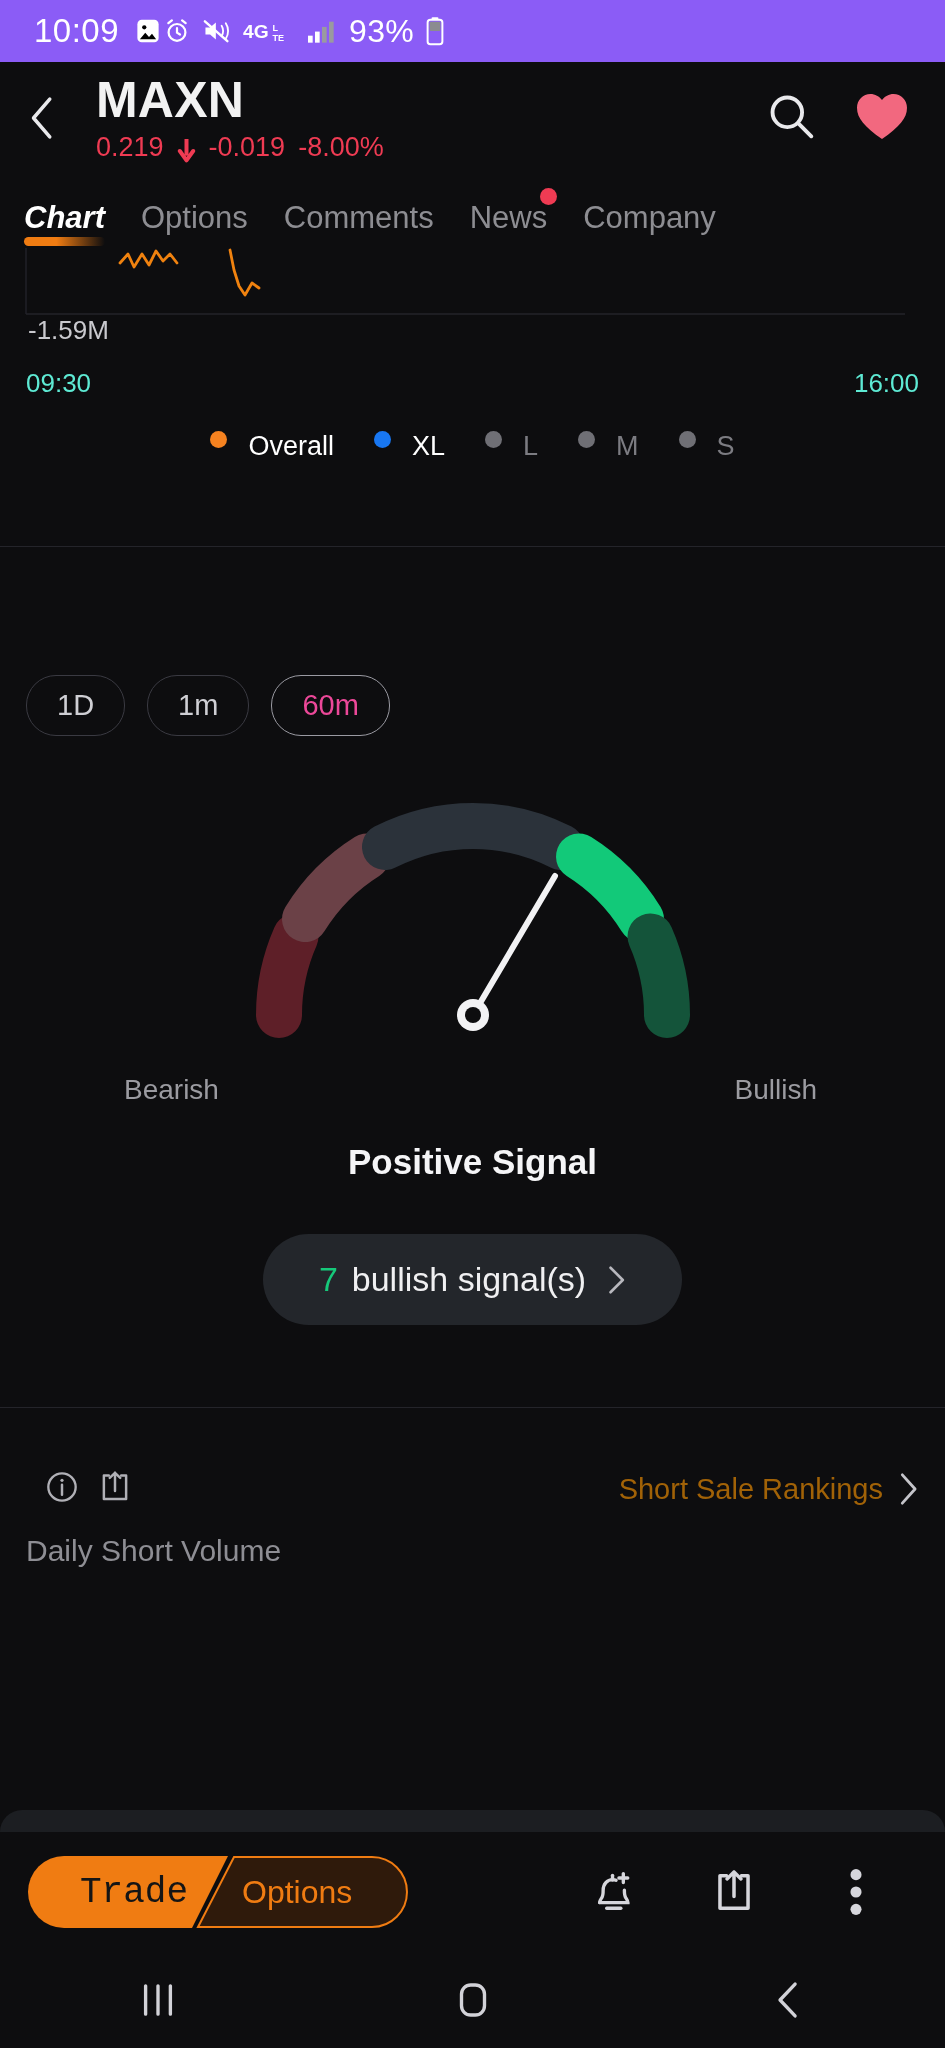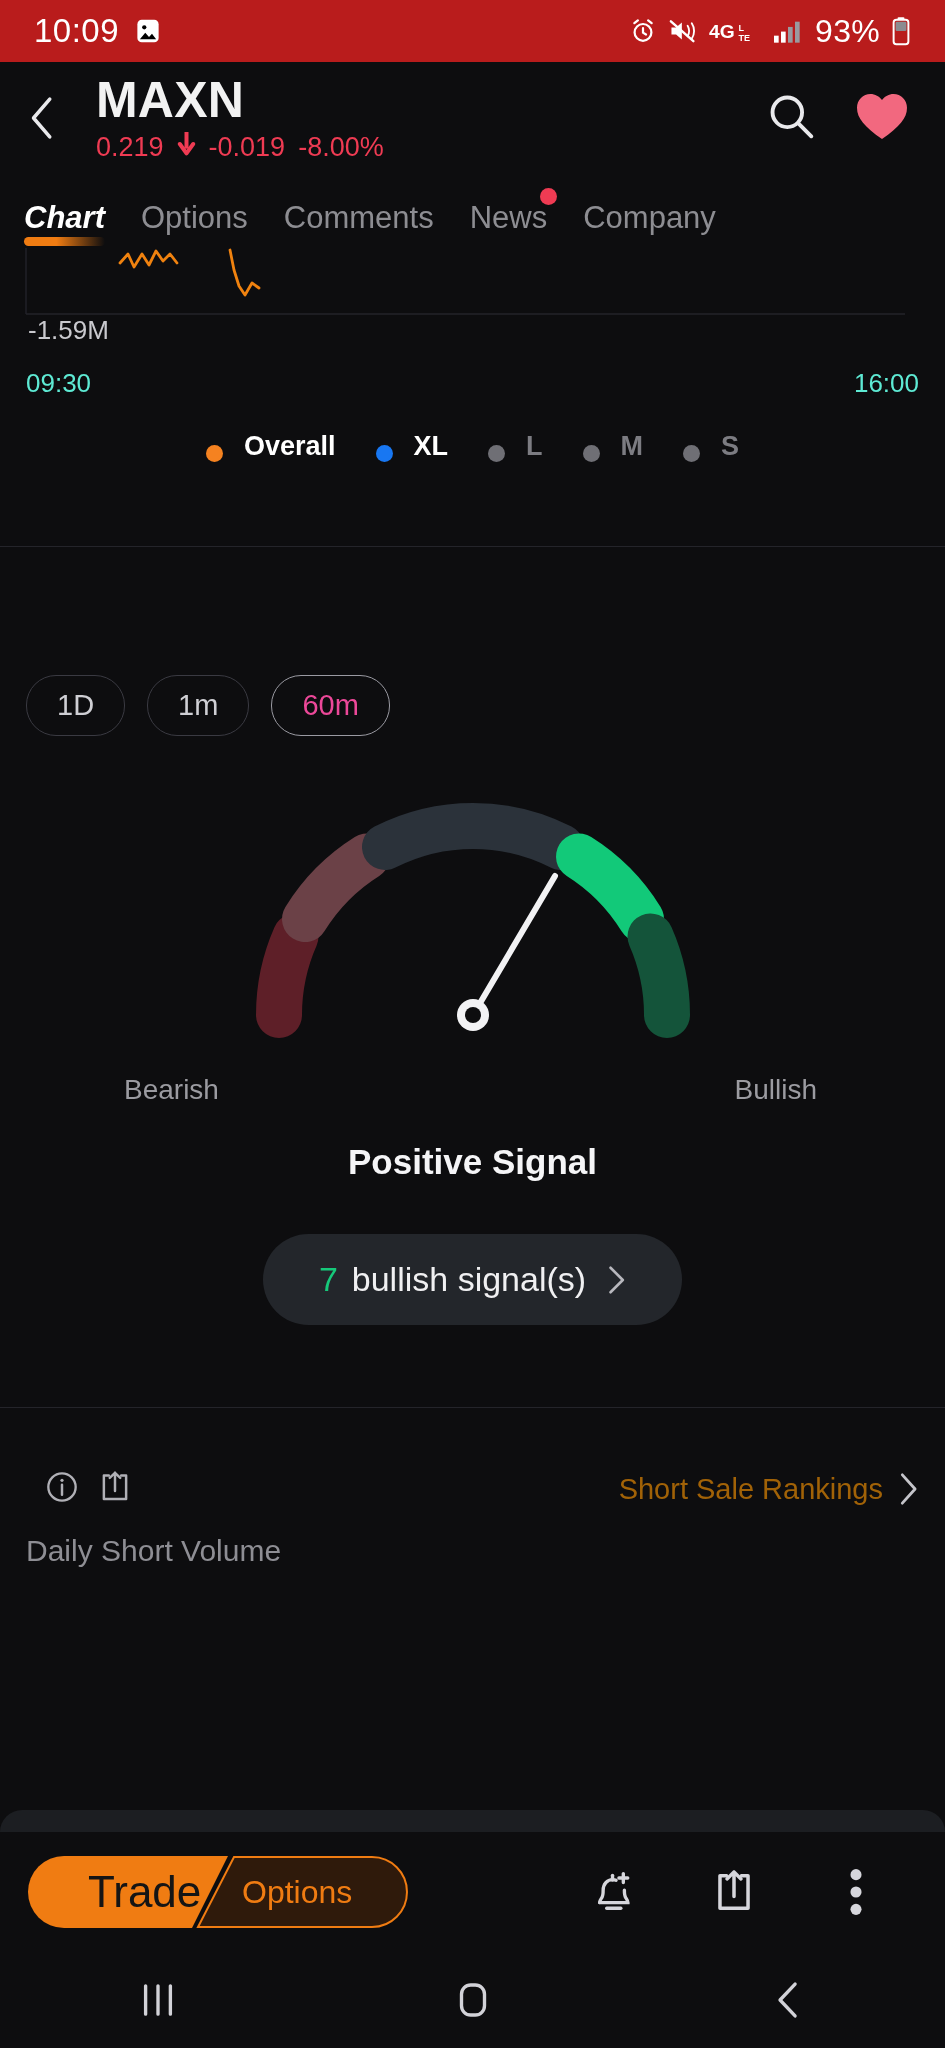--- a/index.html
+++ b/index.html
@@ -6,39 +6,39 @@
   html, body {
     width:945px; height:2048px;
     background:#000;
     font-family:"Liberation Sans", sans-serif;
     overflow:hidden;
   }
   .screen { position:relative; width:945px; height:2048px; background:#0d0d0f; }
 
   
   .statusbar {
-    height:62px; background:#b91c1c;
-    display:flex; align-items:center; justify-content:space-between;
+    height:62px; background:#8b5cf6;
+    display:flex; align-items:center; justify-content:flex-start;
     padding:0 34px;
   }
   .sb-left { display:flex; align-items:center; gap:14px; }
   .sb-time { color:#fff; font-size:33px; letter-spacing:.5px; }
   .sb-right { display:flex; align-items:center; gap:11px; }
   .sb-pct { color:#fff; font-size:32px; letter-spacing:.3px; }
   .ic { display:block; }
 
   
   .header {
     height:112px; background:#0d0d0f;
     display:flex; align-items:center; padding:0 26px;
   }
   .back-btn { width:58px; display:flex; align-items:center; justify-content:flex-start; }
   .hd-text { flex:1; padding-left:12px; }
   .hd-sym { color:#f2f2f2; font-size:50px; font-weight:700; line-height:1.08; letter-spacing:.2px; }
-  .hd-quote { display:flex; align-items:flex-start; gap:13px; margin-top:5px; }
+  .hd-quote { display:flex; align-items:flex-end; gap:13px; margin-top:5px; }
   .hd-price { color:#ef3b53; font-size:27px; }
   .hd-chg { color:#ef3b53; font-size:27px; }
   .hd-actions { display:flex; align-items:center; gap:40px; padding-right:10px; }
 
   
   .tabs {
     display:flex; align-items:flex-end; gap:0;
     padding:12px 24px 0 24px; height:74px;
   }
   .tab { position:relative; color:#8d8d92; font-size:31px; padding:0 18px 12px 18px; white-space:nowrap; }
@@ -55,21 +55,21 @@
 
   
   .minichart { position:relative; height:120px; margin:0 0 0 0; }
   .minichart svg { display:block; }
   .mc-axislabel { position:absolute; left:28px; bottom:22px; color:#c9c9ce; font-size:26px; }
   .mc-times { display:flex; justify-content:space-between; padding:0 26px; }
   .mc-time { color:#5eead4; font-size:26px; }
 
   
   .legend { display:flex; justify-content:center; align-items:center; gap:40px; padding:32px 0 0 0; }
-  .lg-item { display:flex; align-items:flex-end; gap:21px;font-weight:bold; }
+  .lg-item { display:flex; align-items:flex-start; gap:21px; }
   .lg-dot { width:17px; height:17px; border-radius:50%; }
   .lg-label { font-size:27px; }
   .lg-on { color:#ffffff; }
   .lg-off { color:#7c7c82; }
 
   .divider { height:1px; background:#24242a; }
 
   
   .sec-head { display:flex; align-items:center; padding:0 26px; }
   .sec-title { color:#f2f2f2; font-size:38px; font-weight:700; letter-spacing:.2px; }
@@ -117,21 +117,21 @@
   .ib-val { color:#18b96f; font-size:30px; }
 
   
   .bottombar {
     position:absolute; left:0; right:0; bottom:96px;
     height:120px; background:#0d0d0f;
     display:flex; align-items:center; padding:0 28px;
   }
   .tradegrp { position:relative; width:380px; height:72px; }
   .tradegrp svg { position:absolute; inset:0; }
-  .tg-trade { position:absolute; left:60px; top:50%; transform:translateY(-50%); color:#151515; font-size:44px; }
+  .tg-trade { position:absolute; left:52px; top:50%; transform:translateY(-50%); color:#151515; font-size:36px;font-family:Liberation Mono, monospace; }
   .tg-options { position:absolute; left:214px; top:50%; transform:translateY(-50%); color:#f07c12; font-size:32px; }
   .bb-icons { margin-left:auto; display:flex; align-items:center; gap:0; }
   .bb-btn { width:122px; display:flex; align-items:center; justify-content:center; }
 
   
   .navbar {
     position:absolute; left:0; right:0; bottom:0; height:96px;
     background:#0d0d0f; display:flex; align-items:center;
   }
   .nav-btn { flex:1; display:flex; align-items:center; justify-content:center; }

